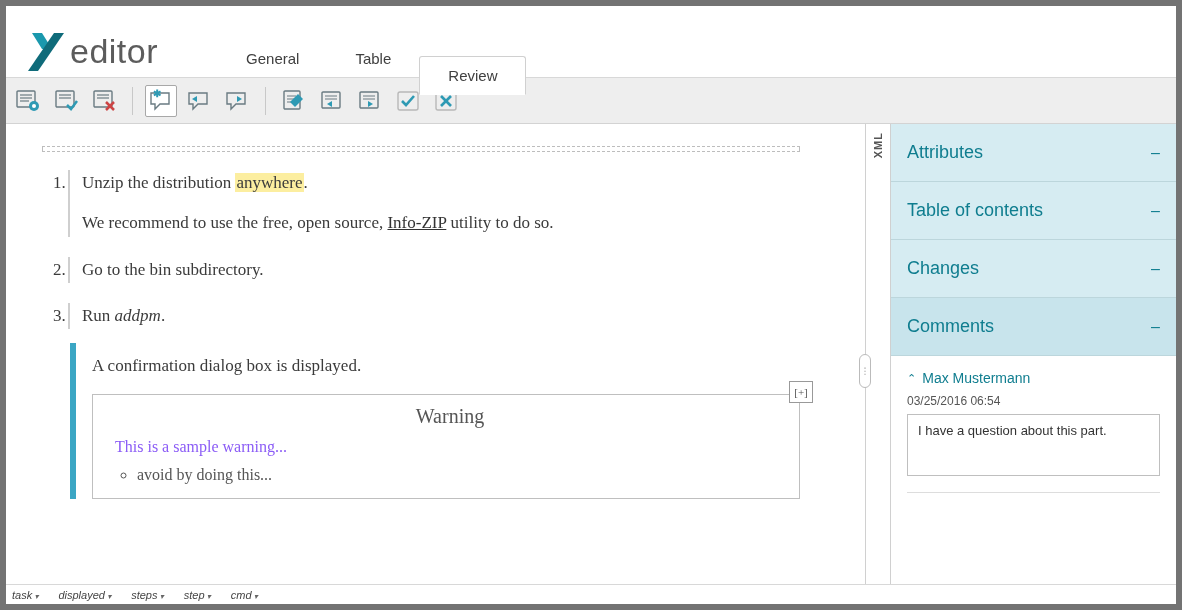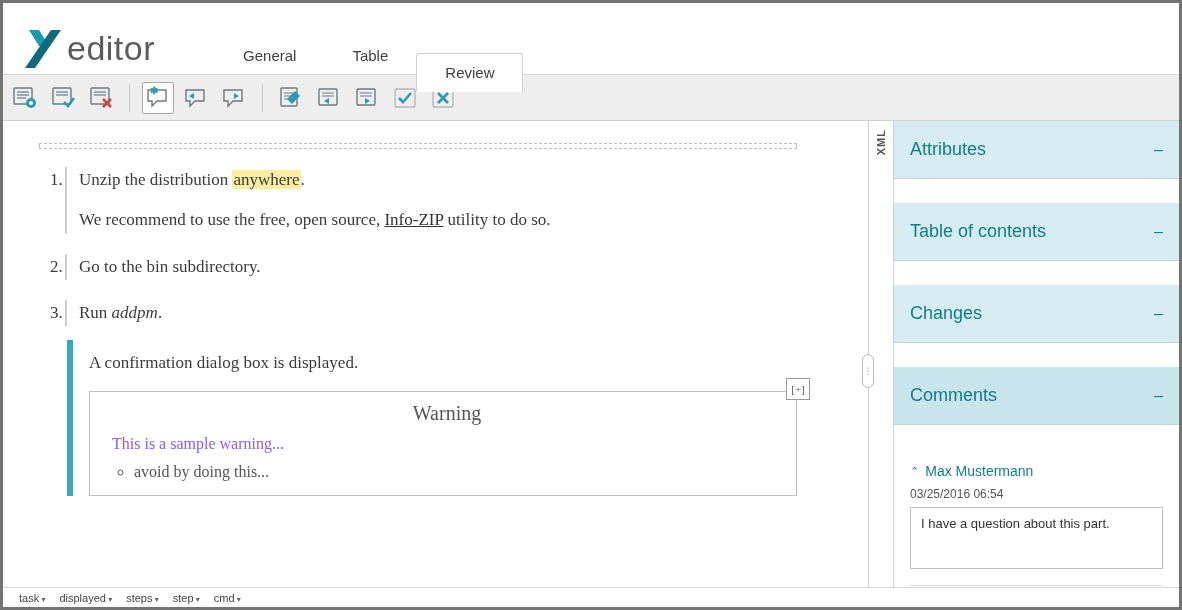--- a/index.html
+++ b/index.html
@@ -8,21 +8,21 @@
     --lightblue:#d6ecf2;
     --panel-border:#bcd6dc;
     --gray-border:#cfcfcf;
     --gray-text:#5a5a5a;
     --doc-text:#3b3b3b;
     --toolbar-bg:#eeeeee;
     --highlight:#fceea0;
   }
   *{box-sizing:border-box;}
   html,body{margin:0;padding:0;height:100%;font-family:"Segoe UI",Arial,sans-serif;font-size:14px;color:#222;}
-  .app{display:flex;flex-direction:column;width:1182px;height:610px;border:3px solid #737373;background:#fff;overflow:hidden;}
+  .app{display:flex;flex-direction:column;width:1182px;height:610px;border:6px solid #737373;background:#fff;overflow:hidden;}
   
   .topbar{display:flex;align-items:flex-end;height:72px;padding:0 0 0 22px;border-bottom:1px solid #d8d8d8;}
   .logo{display:flex;align-items:center;margin-right:60px;margin-bottom:6px;}
   .logo svg{width:40px;height:40px;}
   .logo-text{font-size:34px;color:#5c5c5c;margin-left:2px;font-weight:400;letter-spacing:.5px;}
   .menu-tabs{display:flex;align-items:flex-end;}
   .menu-tab{padding:10px 28px;font-size:15px;color:#404040;cursor:pointer;}
   .menu-tab.active{border:1px solid #d0d0d0;border-bottom:1px solid #fff;background:#fff;position:relative;top:18px;border-radius:3px 3px 0 0;}
   
   .toolbar{display:flex;align-items:center;gap:6px;height:46px;background:var(--toolbar-bg);border-bottom:1px solid #d3d3d3;padding:0 6px;}
@@ -48,32 +48,32 @@
   .warning-title{font-family:Georgia,serif;font-size:20px;color:#555;margin:0 0 10px 8px;text-align:center;}
   .warning-text{font-family:Georgia,serif;font-size:16px;color:#8b5cf6;margin:0 0 10px 6px;}
   .warning-box ul{margin:4px 0 6px 10px;padding-left:18px;}
   .warning-box ul li{font-family:Georgia,serif;font-size:16px;color:#555;}
   .expand-badge{position:absolute;top:-14px;right:-14px;width:24px;height:22px;border:1px solid #999;background:#fff;font-size:11px;display:flex;align-items:center;justify-content:center;color:#555;}
   
   .xml-tab{width:26px;background:#fff;border-left:1px solid #d0d0d0;border-right:1px solid #d0d0d0;display:flex;align-items:flex-start;justify-content:center;padding-top:8px;position:relative;}
   .xml-tab span{writing-mode:vertical-rl;transform:rotate(180deg);font-size:11px;font-weight:600;color:#555;letter-spacing:1px;}
   .splitter-handle{position:absolute;left:-7px;top:50%;width:12px;height:34px;border:1px solid #bbb;border-radius:6px;background:#fff;display:flex;align-items:center;justify-content:center;font-size:9px;color:#888;}
   
-  .sidebar{width:285px;display:flex;flex-direction:column;border-left:0;gap:24px;}
+  .sidebar{width:285px;display:flex;flex-direction:column;border-left:0;}
   .accordion{border-bottom:1px solid var(--panel-border);background:var(--lightblue);padding:18px 16px;color:var(--teal);font-size:18px;cursor:pointer;display:flex;justify-content:space-between;align-items:center;}
   .accordion.expanded{background:#c8e4ec;}
   .accordion .dash{color:var(--teal);font-size:16px;}
   .comments-body{flex:1;background:#fff;padding:14px 16px;overflow:auto;}
   .comment-head{color:var(--teal);font-size:14px;display:flex;align-items:center;gap:6px;margin-bottom:8px;}
   .comment-head .chev{font-size:11px;}
   .comment-time{font-size:12px;color:#555;margin-bottom:6px;}
   .comment-box{border:1px solid #bfbfbf;min-height:62px;padding:8px 10px;font-size:13px;color:#333;}
   .comment-divider{border:none;border-top:1px solid #ddd;margin:16px 0 0 0;}
   
-  .footer{height:20px;border-top:1px solid #d8d8d8;background:#fff;display:flex;align-items:center;padding:0 16px;gap:14px;}
+  .footer{height:20px;border-top:1px solid #d8d8d8;background:#fff;display:flex;align-items:center;padding:0 6px;gap:20px;font-style:italic;}
   .footer .crumb{font-size:11px;color:#444;cursor:pointer;}
   .footer .crumb::after{content:" ▾";font-size:8px;color:#666;}
 </style>
 </head>
 <body>
 
 <div class="app">
 
   <div class="topbar">
     <div class="logo">

